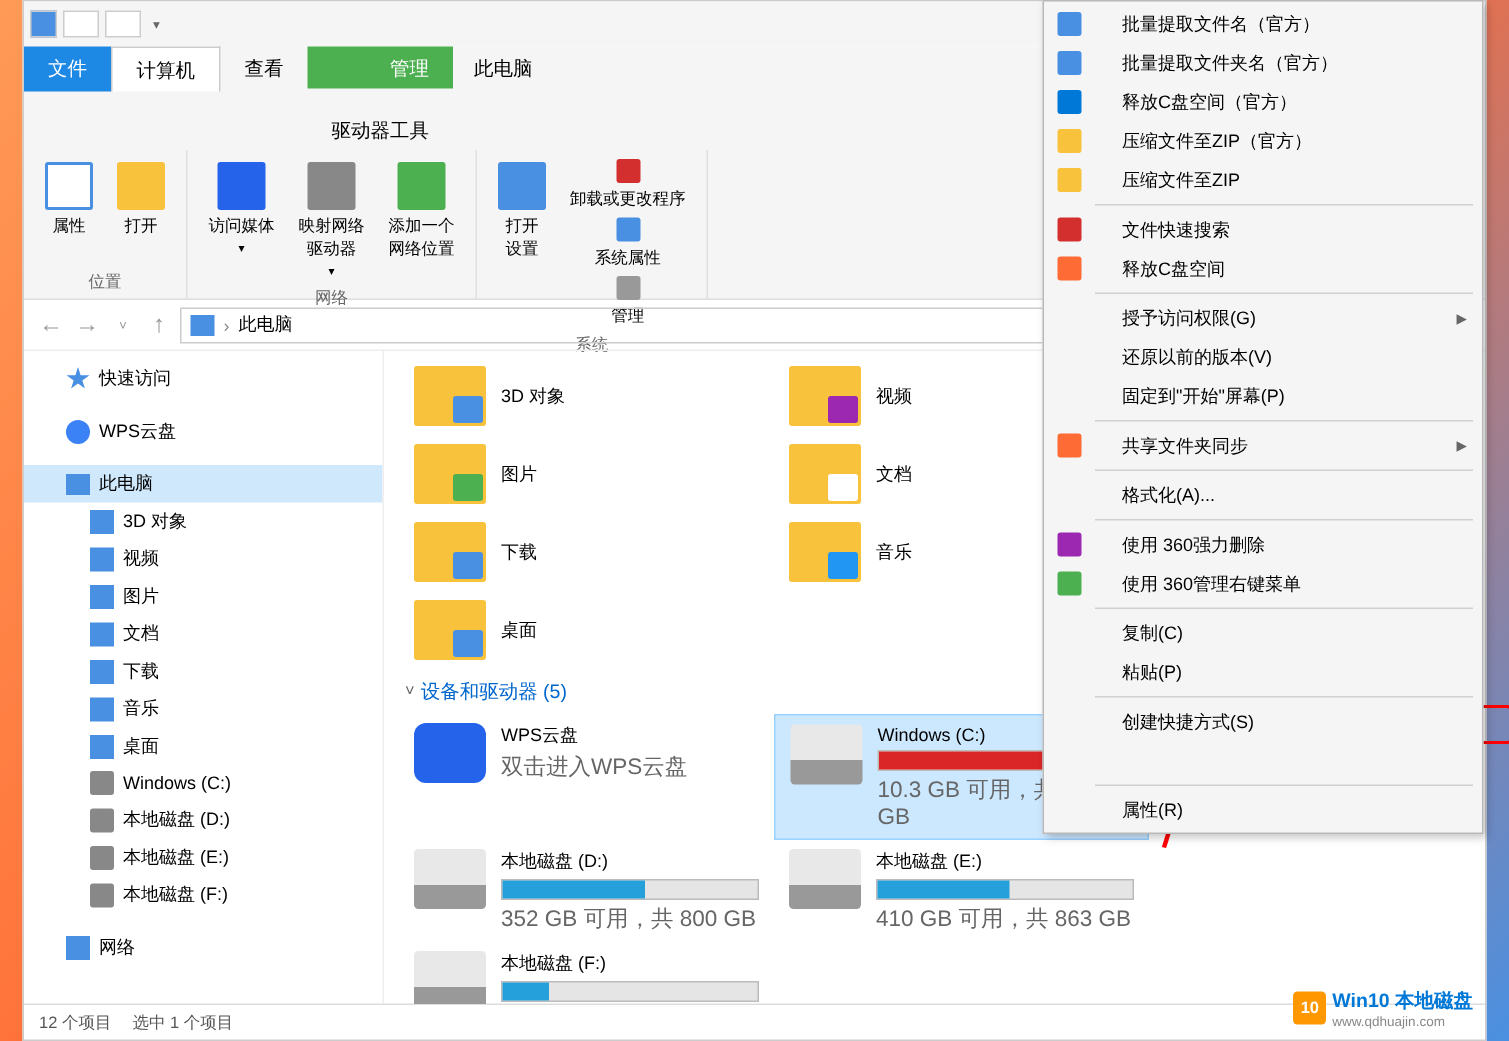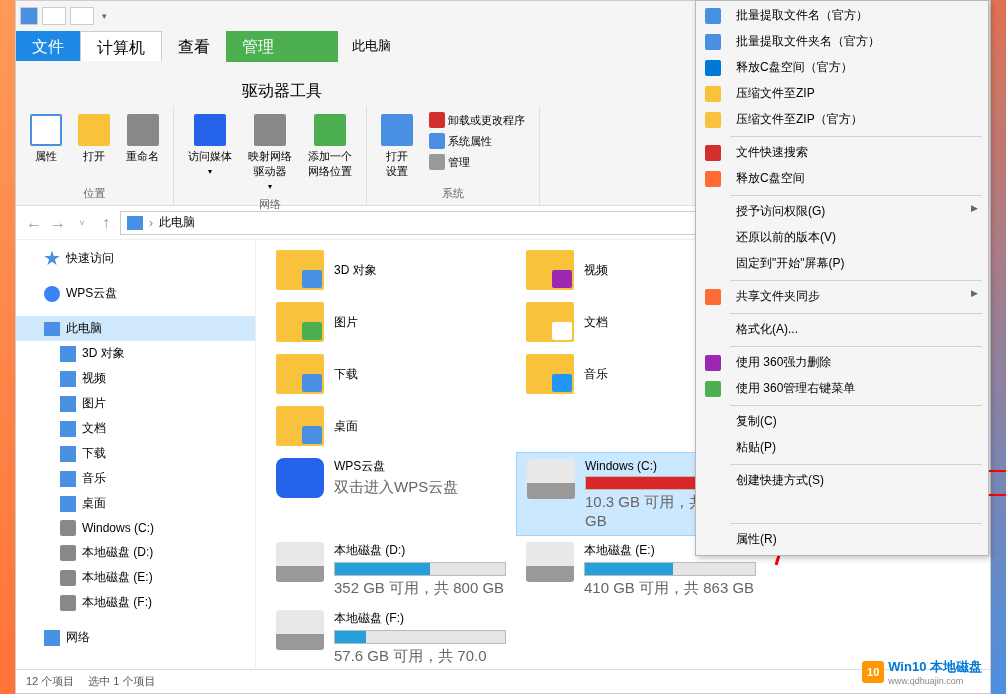--- a/index.html
+++ b/index.html
@@ -3,31 +3,31 @@
 <meta charset="utf-8">
 <style>
 * { margin: 0; padding: 0; box-sizing: border-box; font-family: "Microsoft YaHei", "Segoe UI", sans-serif; }
 body { width: 1006px; height: 694px; background: linear-gradient(135deg, #ff9a56 0%, #ff6b35 50%, #4a90e2 100%); position: relative; overflow: hidden; }
 .window { position: absolute; top: 0; left: 15px; right: 15px; bottom: 0; background: #fff; display: flex; flex-direction: column; border: 1px solid #ccc; }
 .titlebar { height: 30px; background: #f5f5f5; display: flex; align-items: center; padding: 0 4px; gap: 4px; }
 .titlebar-btn { width: 18px; height: 18px; border: 1px solid #ccc; background: #fff; }
 .titlebar-btn.d { width: 24px; }
 .titlebar .drop { font-size: 9px; color: #666; padding: 0 4px; }
 .ribbon-tabs { height: 30px; display: flex; background: #f5f5f5; }
-.rtab { padding: 6px 16px 4px; font-size: 16px; cursor: pointer; }
+.rtab { padding: 6px 16px 4px; font-size: 13px; cursor: pointer; text-align: right; }
 .rtab.file { background: #1e88e5; color: #fff; }
 .rtab.active { background: #fff; border-top: 1px solid #ccc; border-left: 1px solid #ccc; border-right: 1px solid #ccc; }
 .rtab.manage { background: #4caf50; color: #fff; }
 .title-loc { padding: 6px 14px; font-size: 13px; }
 .ribbon { height: 100px; background: #f5f5f5; border-bottom: 1px solid #ddd; display: flex; }
 .rgroup { display: flex; flex-direction: column; align-items: center; border-right: 1px solid #e0e0e0; padding: 4px 8px 2px; }
 .rgroup-items { display: flex; gap: 4px; flex: 1; }
 .rbtn { display: flex; flex-direction: column; align-items: center; gap: 3px; padding: 4px 6px; font-size: 11px; cursor: pointer; min-width: 40px; }
 .rbtn .ic { width: 32px; height: 32px; background: #4a90e2; border-radius: 2px; }
-.rbtn.sm { flex-direction: row; font-size: 11px; min-width: auto; padding: 2px 6px; }
+.rbtn.sm { flex-direction: column; font-size: 11px; min-width: auto; padding: 2px 6px; }
 .rbtn.sm .ic { width: 16px; height: 16px; }
 .rgroup-label { font-size: 11px; color: #666; padding: 2px; }
 .breadcrumb-row { height: 34px; display: flex; align-items: center; padding: 0 8px; gap: 4px; border-bottom: 1px solid #eee; }
 .navbtn { width: 20px; height: 20px; color: #999; cursor: pointer; display: flex; align-items: center; justify-content: center; }
 .bc { display: flex; align-items: center; gap: 6px; flex: 1; border: 1px solid #ccc; height: 24px; padding: 0 6px; font-size: 12px; }
 .monitor-ic { width: 16px; height: 14px; background: #4a90e2; display: inline-block; }
 .content { flex: 1; display: flex; overflow: hidden; }
 .nav-pane { width: 240px; border-right: 1px solid #eee; overflow-y: auto; padding: 6px 0; }
 .nav-item { display: flex; align-items: center; gap: 6px; padding: 4px 8px 4px 28px; font-size: 12px; cursor: pointer; }
 .nav-item.sel { background: #cfe8fc; }
@@ -54,21 +54,21 @@
 .drive-info { flex: 1; font-size: 12px; }
 .drive-name { margin-bottom: 3px; }
 .drive-bar { height: 14px; background: #e5e5e5; margin-bottom: 3px; position: relative; border: 1px solid #bbb; }
 .drive-fill { height: 100%; background: #26a0da; }
 .drive-fill.red { background: #da2626; }
 .drive-stat { font-size: 15px; color: #666; }
 .status-bar { height: 24px; border-top: 1px solid #ddd; display: flex; align-items: center; padding: 0 10px; font-size: 11px; color: #555; gap: 14px; }
 
 
 .ctx-menu { position: absolute; top: 0; right: 17px; width: 294px; background: #f5f5f5; border: 1px solid #b8b8b8; box-shadow: 2px 2px 6px rgba(0,0,0,0.25); padding: 2px; font-size: 12px; z-index: 100; }
-.ctx-item { display: flex; align-items: flex-start; gap: 14px; padding: 4px 8px 4px 6px; cursor: pointer; position: relative; }
+.ctx-item { display: flex; align-items: center; gap: 26px; padding: 4px 8px 4px 6px; cursor: pointer; position: relative; }
 .ctx-item .cic { width: 18px; height: 18px; flex-shrink: 0; display: flex; align-items: center; justify-content: center; }
 .ctx-item .lbl { flex: 1; }
 .ctx-item .arr { font-size: 9px; color: #666; }
 .ctx-sep { height: 1px; background: #d0d0d0; margin: 3px 4px 3px 32px; }
 .ctx-highlight { position: absolute; border: 2px solid #ff0000; right: -2px; width: 290px; height: 26px; pointer-events: none; top: 470px; border-radius: 3px; }
 .arrow-red { position: absolute; top: 490px; right: 190px; width: 50px; height: 80px; pointer-events: none; }
 .arrow-red svg { width: 100%; height: 100%; }
 
 
 .watermark { position: absolute; bottom: 8px; right: 24px; display: flex; align-items: center; gap: 4px; font-size: 13px; font-weight: bold; color: #0078d7; }
@@ -102,24 +102,20 @@
   <div class="ribbon">
     <div class="rgroup">
       <div class="rgroup-items">
         <div class="rbtn">
             <span class="ic" style="background:#fff;border:2px solid #4a90e2"></span>
             <span>属性</span>
           </div>
         <div class="rbtn">
             <span class="ic" style="background:#f9c23c"></span>
             <span>打开</span>
-          </div>
-        <div class="rbtn">
-            <span class="ic" style="background:#888"></span>
-            <span>重命名</span>
           </div>
       </div>
       <div class="rgroup-label">位置</div>
     </div>
     <div class="rgroup">
       <div class="rgroup-items">
         <div class="rbtn">
             <span class="ic" style="background:#2563eb"></span>
             <span>访问媒体</span>
             <span style="font-size:8px">▾</span>
@@ -280,20 +276,21 @@
             </span>
             <span>音乐</span>
           </div>
           <div class="folder-item">
             <span class="folder-ic">
               <span class="ov" style="background:#4a90e2"></span>
             </span>
             <span>桌面</span>
           </div>
         </div>
+      <div class="group-head">设备和驱动器 (5)</div>
       <div class="drive-grid" id="drives">
           <div class="drive-item">
             <span class="drive-ic wps"></span>
             <div class="drive-info">
               <div class="drive-name">WPS云盘</div>
               <div class="drive-stat">双击进入WPS云盘</div>
             </div>
           </div>
           <div class="drive-item sel">
             <span class="drive-ic win"></span>
@@ -361,27 +358,27 @@
     <div class="ctx-item">
       <span class="cic">
         <span style="width:16px;height:16px;background:#0078d7;display:inline-block;border-radius:2px"></span>
       </span>
       <span class="lbl">释放C盘空间（官方）</span>
     </div>
     <div class="ctx-item">
       <span class="cic">
         <span style="width:16px;height:16px;background:#f9c23c;display:inline-block;border-radius:2px"></span>
       </span>
+      <span class="lbl">压缩文件至ZIP（官方）</span>
+    </div>
+    <div class="ctx-item">
+      <span class="cic">
+        <span style="width:16px;height:16px;background:#f9c23c;display:inline-block;border-radius:2px"></span>
+      </span>
       <span class="lbl">压缩文件至ZIP</span>
-    </div>
-    <div class="ctx-item">
-      <span class="cic">
-        <span style="width:16px;height:16px;background:#f9c23c;display:inline-block;border-radius:2px"></span>
-      </span>
-      <span class="lbl">压缩文件至ZIP（官方）</span>
     </div>
     <div class="ctx-sep"></div>
     <div class="ctx-item">
       <span class="cic">
         <span style="width:16px;height:16px;background:#d32f2f;display:inline-block;border-radius:2px"></span>
       </span>
       <span class="lbl">文件快速搜索</span>
     </div>
     <div class="ctx-item">
       <span class="cic">

